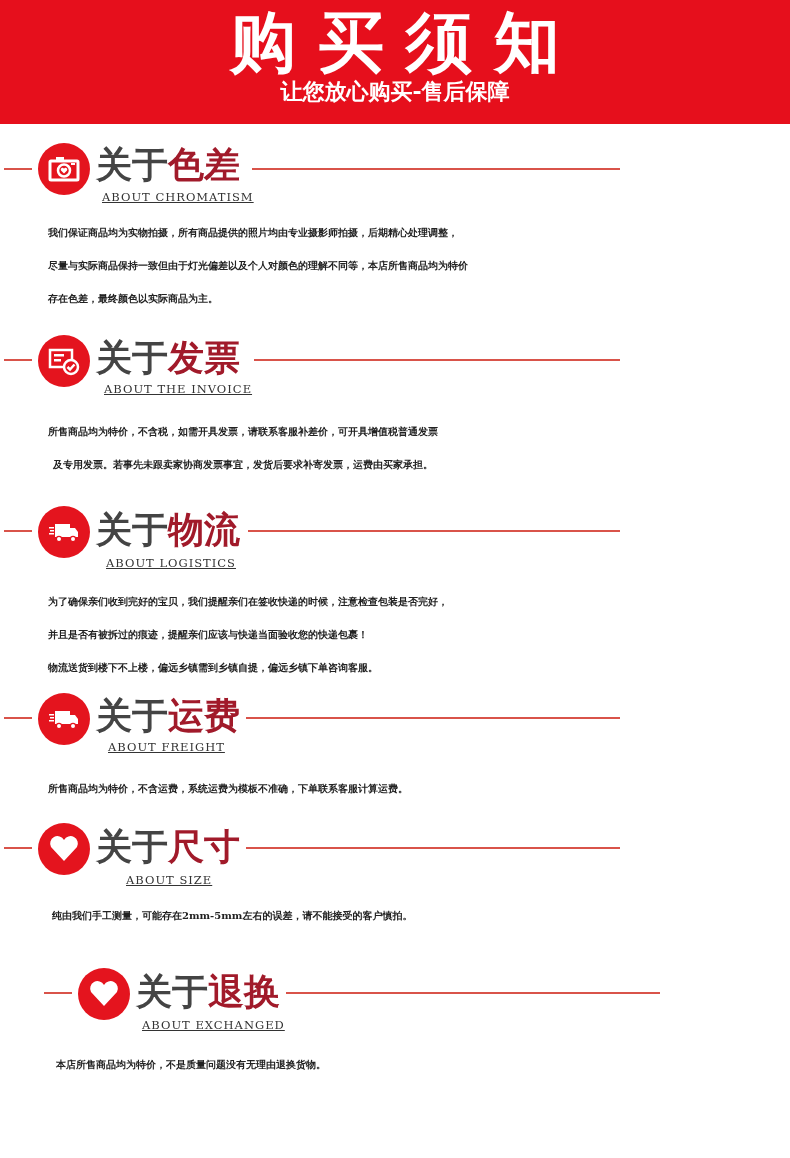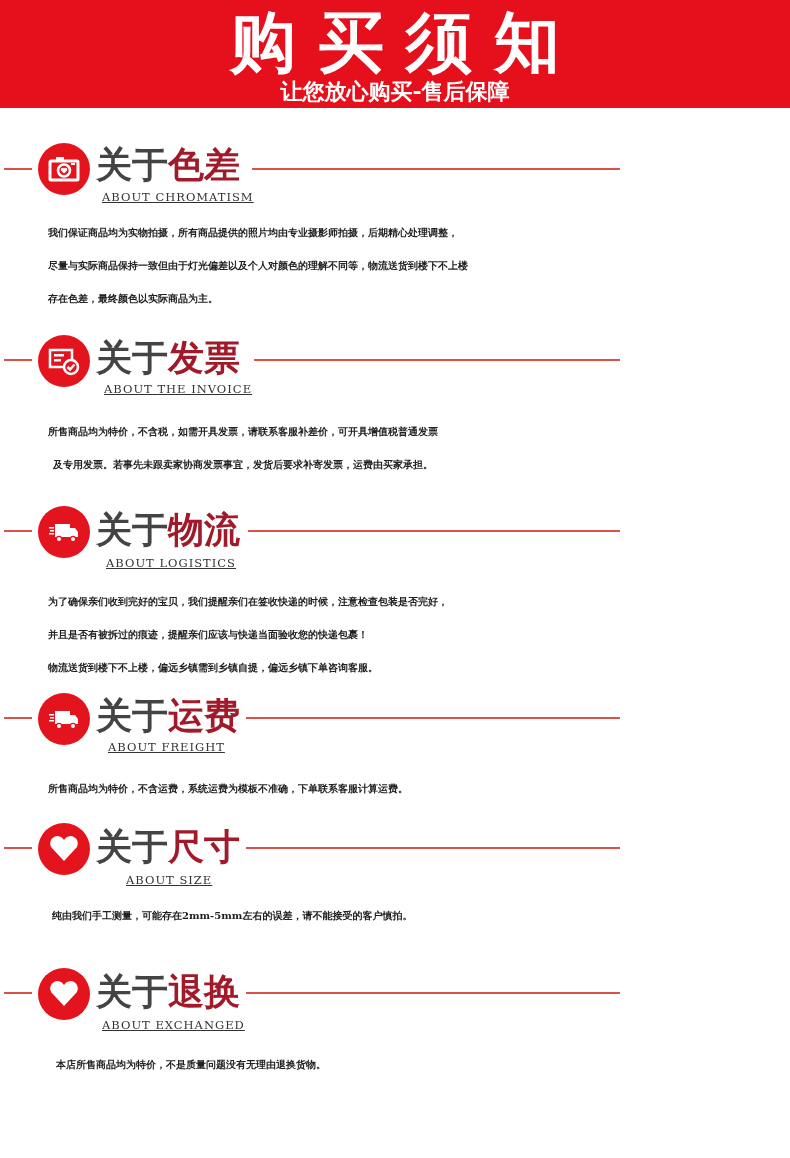--- a/index.html
+++ b/index.html
@@ -1,18 +1,18 @@
 <!DOCTYPE html>
 <html><head>
 <meta charset="utf-8">
 <style>
   html, body { margin:0; padding:0; background:#fff; }
   body { width:790px; height:1158px; position:relative; overflow:hidden;
          font-family:"DejaVu Serif","Liberation Serif",serif; }
-  .banner { position:absolute; left:0; top:0; width:790px; height:108px; background:#e60f1c; text-align:center; color:#fff; }
+  .banner { position:absolute; left:0; top:0; width:790px; height:124px; background:#e60f1c; text-align:center; color:#fff; }
   .banner .title { position:absolute; left:0; right:0; top:2px; font-size:66px; line-height:80px; letter-spacing:22px; font-weight:bold; text-indent:22px; }
   .banner .subtitle { position:absolute; left:0; right:0; top:76px; font-size:22px; line-height:30px; font-weight:bold; }
   .section { position:absolute; left:0; width:638px; }
   .head { position:relative; height:80px; }
   .line-left { position:absolute; left:4px; width:28px; height:2px; background:#d9534a; }
   .line-right { position:absolute; right:18px; height:2px; background:#d9534a; }
   .badge { position:absolute; left:38px; width:52px; height:52px; border-radius:50%; background:#e4141e; display:flex; align-items:center; justify-content:center; }
   .badge svg { width:34px; height:34px; }
   .heading { position:absolute; left:96px; font-size:36px; line-height:44px; font-weight:bold; }
   .heading .pre { color:#444; }
@@ -39,21 +39,21 @@
           <circle cx="17" cy="18.5" r="6" fill="none" stroke="#fff" stroke-width="2.5"></circle>
           <path d="M17 21.5 l-3 -3 a1.6 1.6 0 0 1 3 -1.8 a1.6 1.6 0 0 1 3 1.8z" fill="#fff"></path>
         </svg>
     </div>
     <div class="heading" style="top:4px;"><span class="pre">关于</span><span class="key">色差</span></div>
     <div class="line-right" style="top:30px; left:252px;"></div>
     <div class="sub" style="top:52px; left:102px;">ABOUT CHROMATISM</div>
   </div>
   <div class="body" style="top:78px;">
     <div>我们保证商品均为实物拍摄，所有商品提供的照片均由专业摄影师拍摄，后期精心处理调整，</div>
-    <div>尽量与实际商品保持一致但由于灯光偏差以及个人对颜色的理解不同等，物流送货到楼下不上楼</div>
+    <div>尽量与实际商品保持一致但由于灯光偏差以及个人对颜色的理解不同等，本店所售商品均为特价</div>
     <div>存在色差，最终颜色以实际商品为主。</div>
   </div>
 </div>
 
 <div class="section" style="top:332px;text-align:center;">
   <div class="head">
     <div class="line-left" style="top:27px;"></div>
     <div class="badge" style="top:3px;">
       <svg viewBox="0 0 34 34">
           <rect x="3" y="6" width="22" height="17" fill="none" stroke="#fff" stroke-width="2.5"></rect>
@@ -131,21 +131,21 @@
     </div>
     <div class="heading" style="top:2px;"><span class="pre">关于</span><span class="key">尺寸</span></div>
     <div class="line-right" style="top:25px; left:246px;"></div>
     <div class="sub" style="top:51px; left:126px;">ABOUT SIZE</div>
   </div>
   <div class="body" style="top:77px; left:52px;">
     <div>纯由我们手工测量，可能存在2mm-5mm左右的误差，请不能接受的客户慎拍。</div>
   </div>
 </div>
 
-<div class="section" style="top:966px;">
+<div class="section" style="top:966px;padding-left:40px;">
   <div class="head">
     <div class="line-left" style="top:26px;"></div>
     <div class="badge" style="top:2px;">
       <svg viewBox="0 0 34 34">
           <path d="M17 29 L4 15 A7 7 0 0 1 17 8 A7 7 0 0 1 30 15 Z" fill="#fff"></path>
         </svg>
     </div>
     <div class="heading" style="top:3px;"><span class="pre">关于</span><span class="key">退换</span></div>
     <div class="line-right" style="top:26px; left:246px;"></div>
     <div class="sub" style="top:52px; left:102px;">ABOUT EXCHANGED</div>

